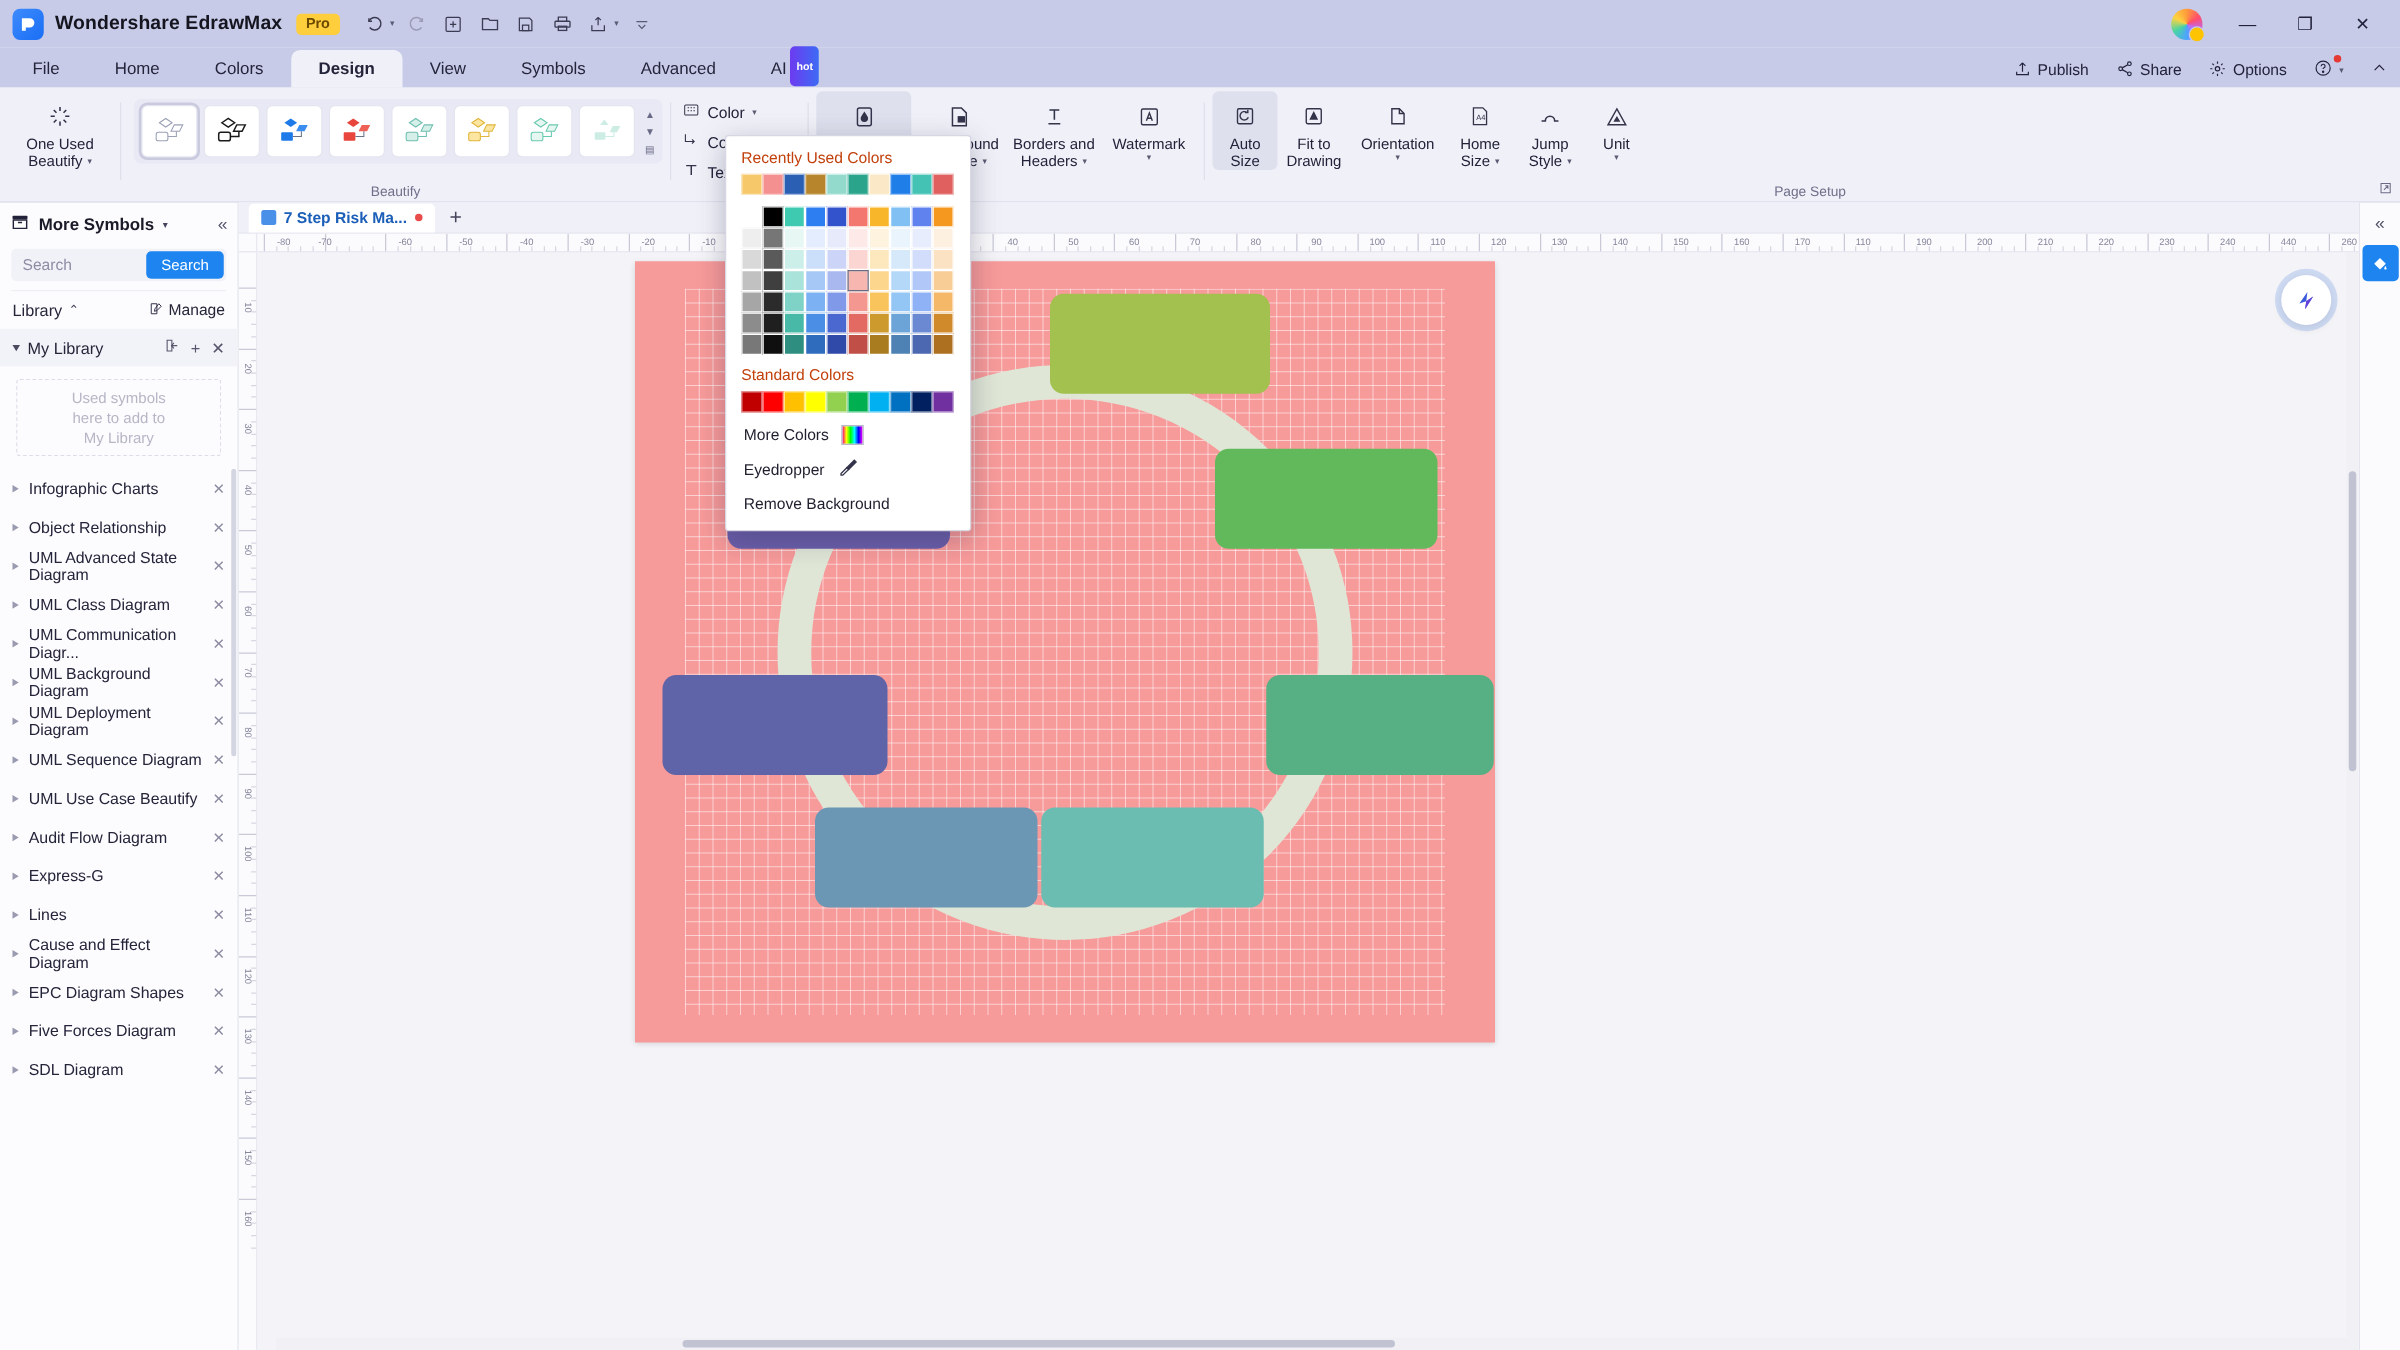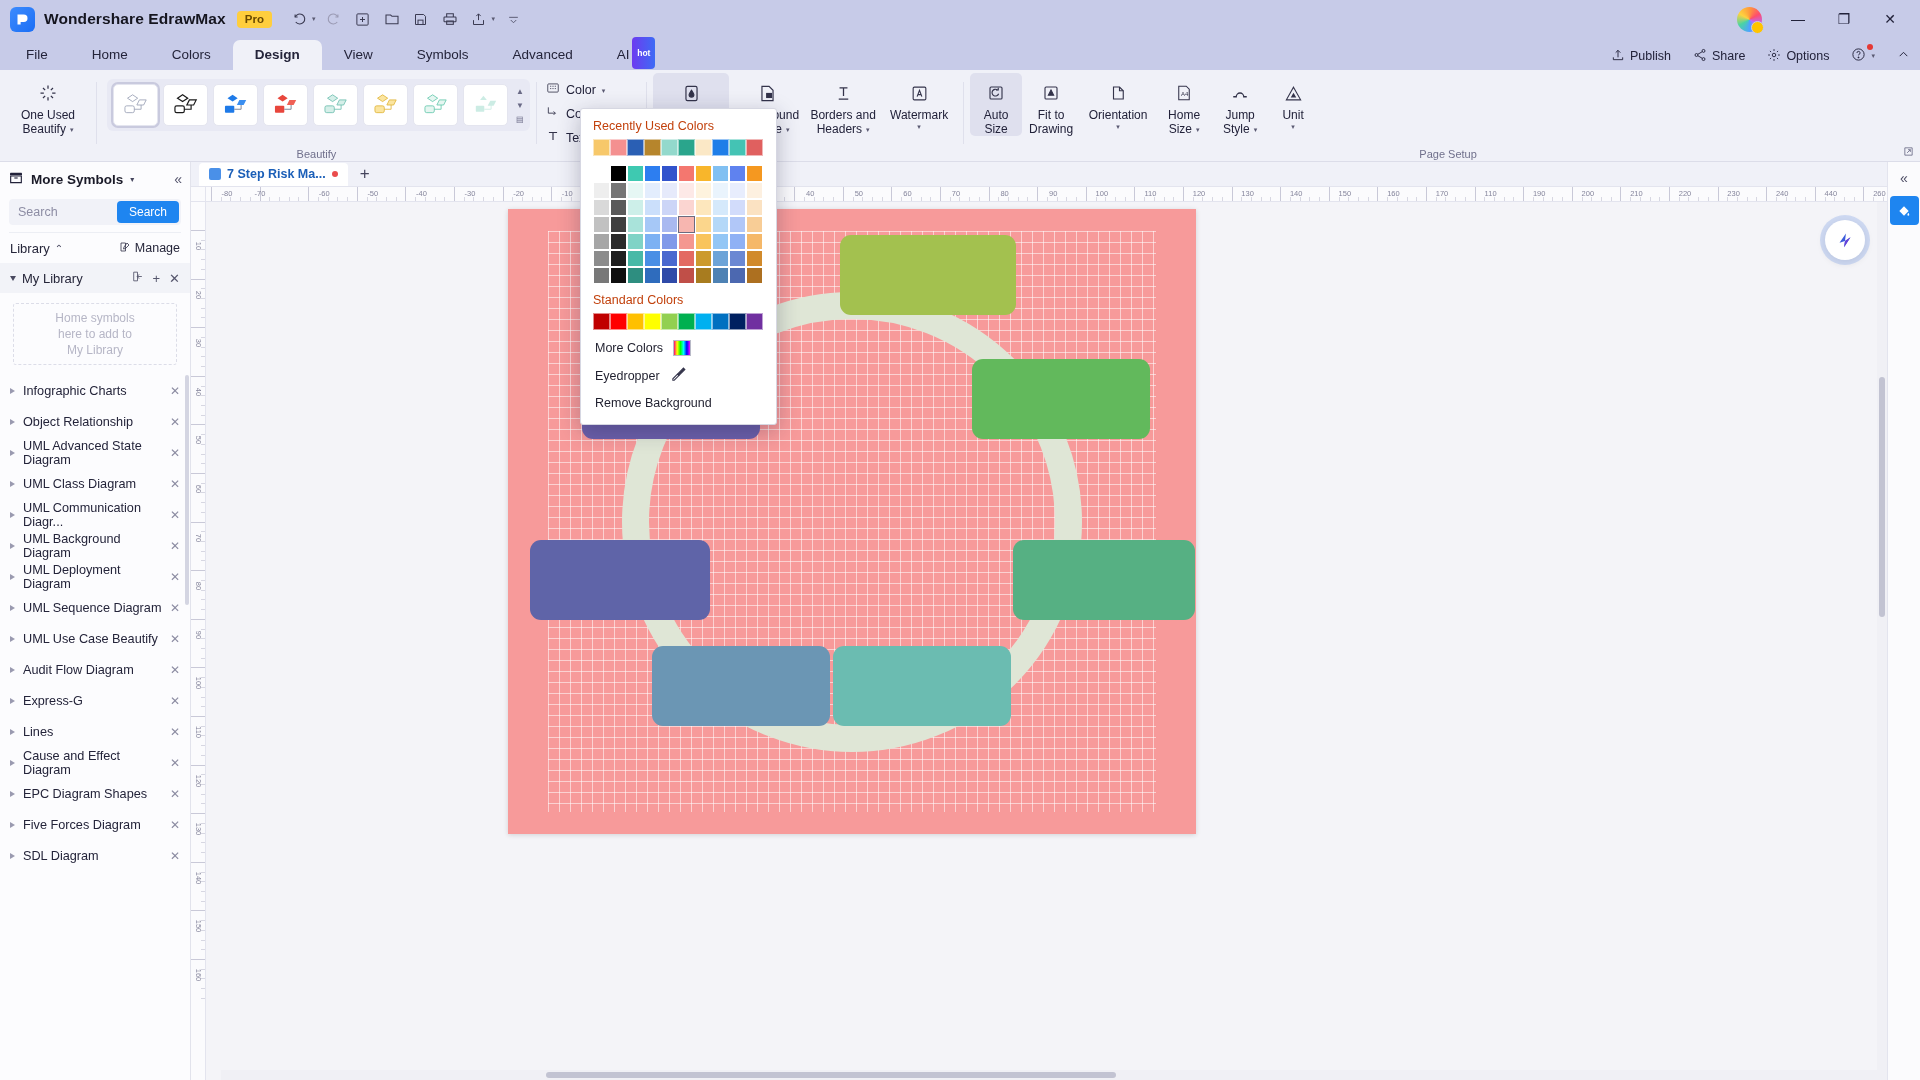--- a/index.html
+++ b/index.html
@@ -742,21 +742,21 @@
       <span class="acts">
         <span><svg width="13" height="13" viewBox="0 0 24 24" fill="none" stroke="#55556c" stroke-width="1.6">
               <path d="M5 4h7v16H5z"></path>
               <path d="M20 12H12M15 8l-3.5 4 3.5 4"></path>
             </svg></span>
         <span>+</span>
         <span>✕</span>
       </span>
     </div>
     <div class="dropzone">
-      <span>Home symbols</span>
+      <span>Used symbols</span>
       <span>here to add to</span>
       <span>My Library</span>
     </div>
     <div class="sb-list" id="sb-list">
         <div class="sb-item">
           <span class="tri"></span>
           <span>Infographic Charts</span>
           <span class="sb-x">✕</span>
         </div>
         <div class="sb-item">

